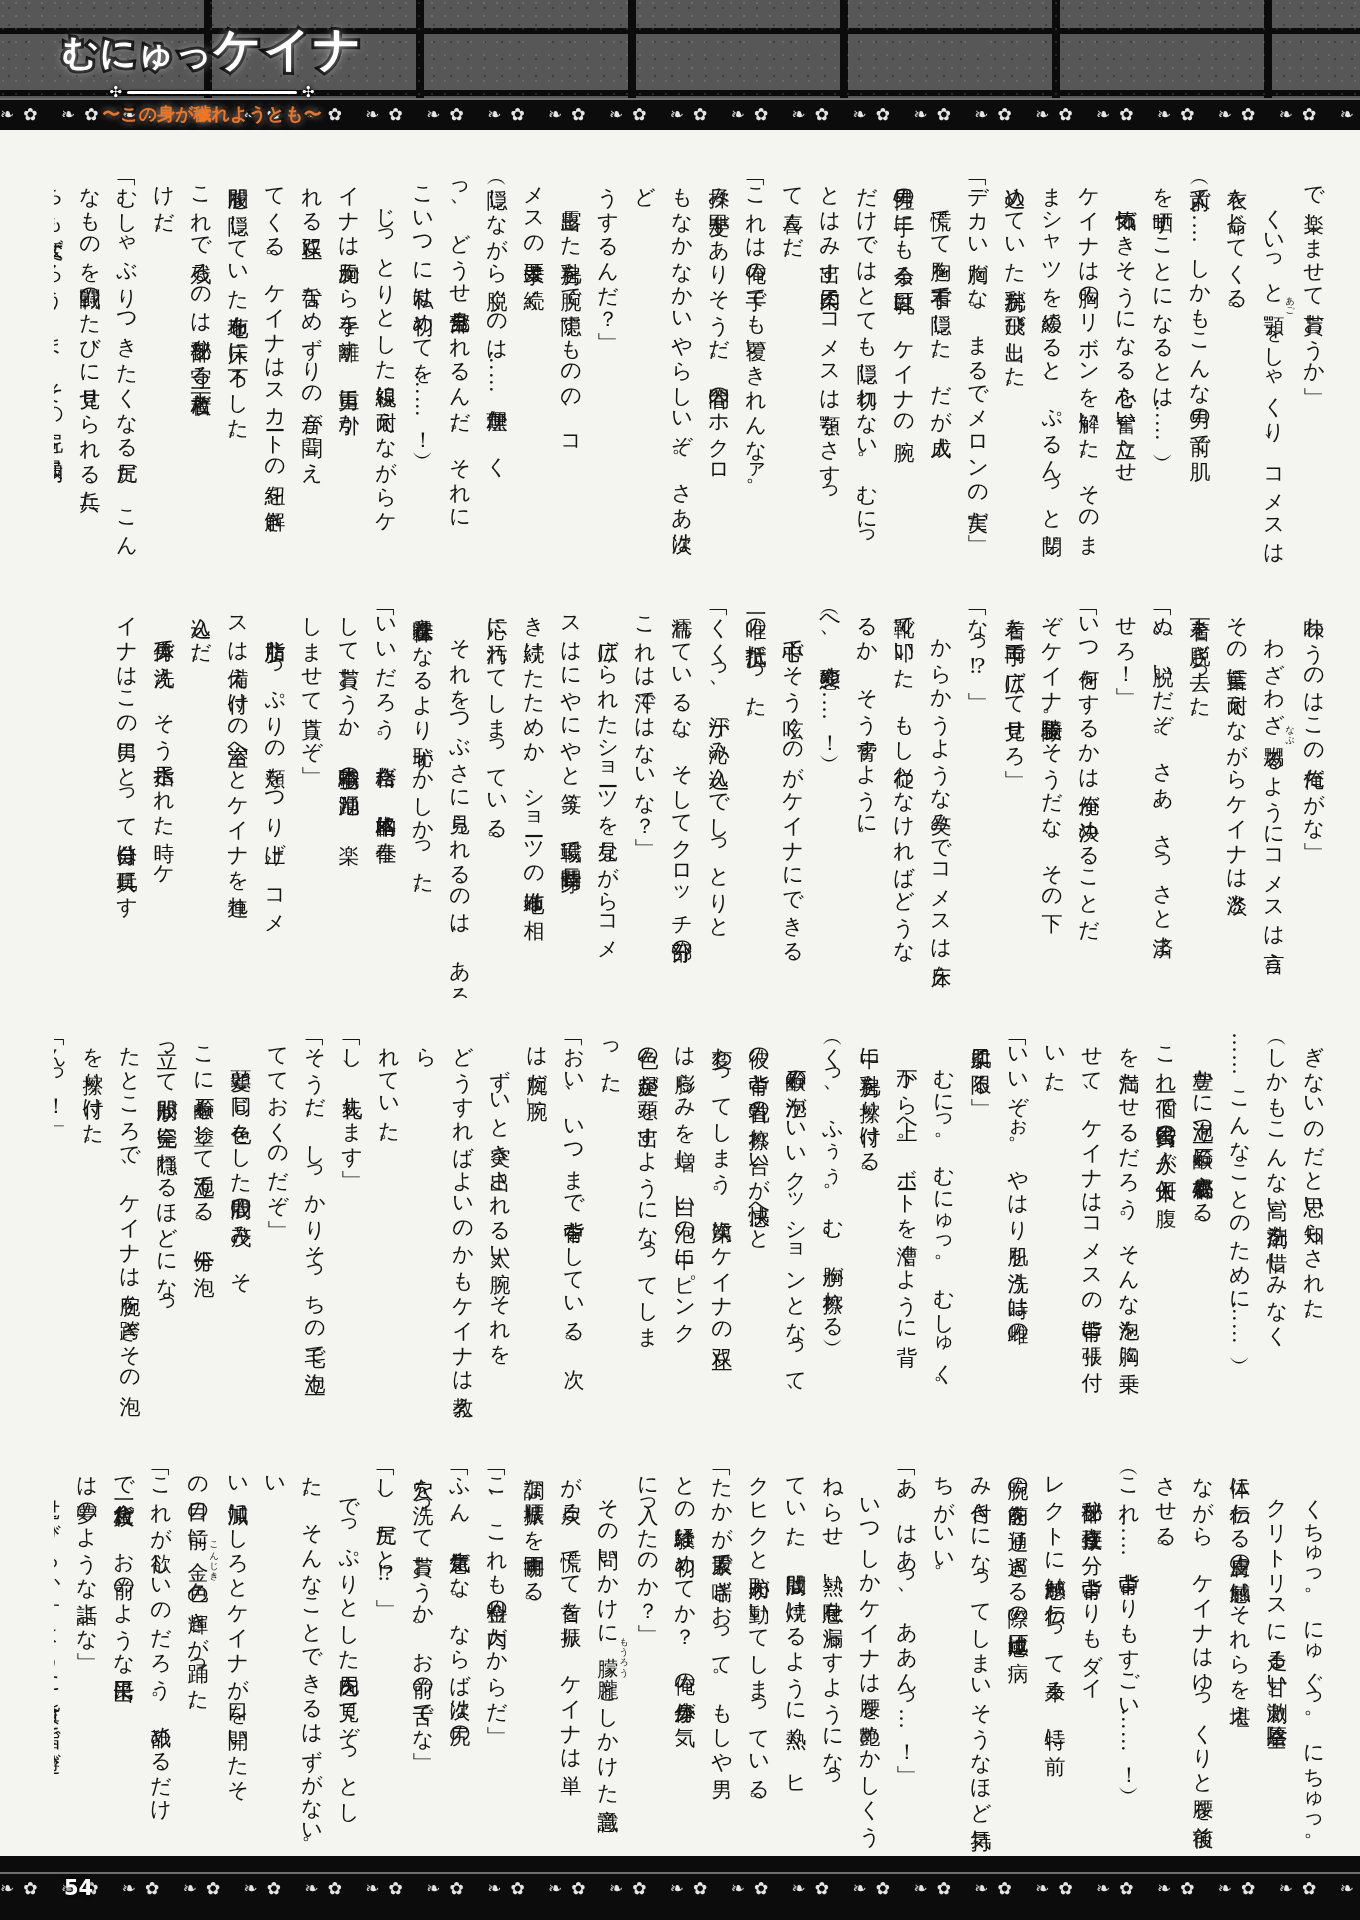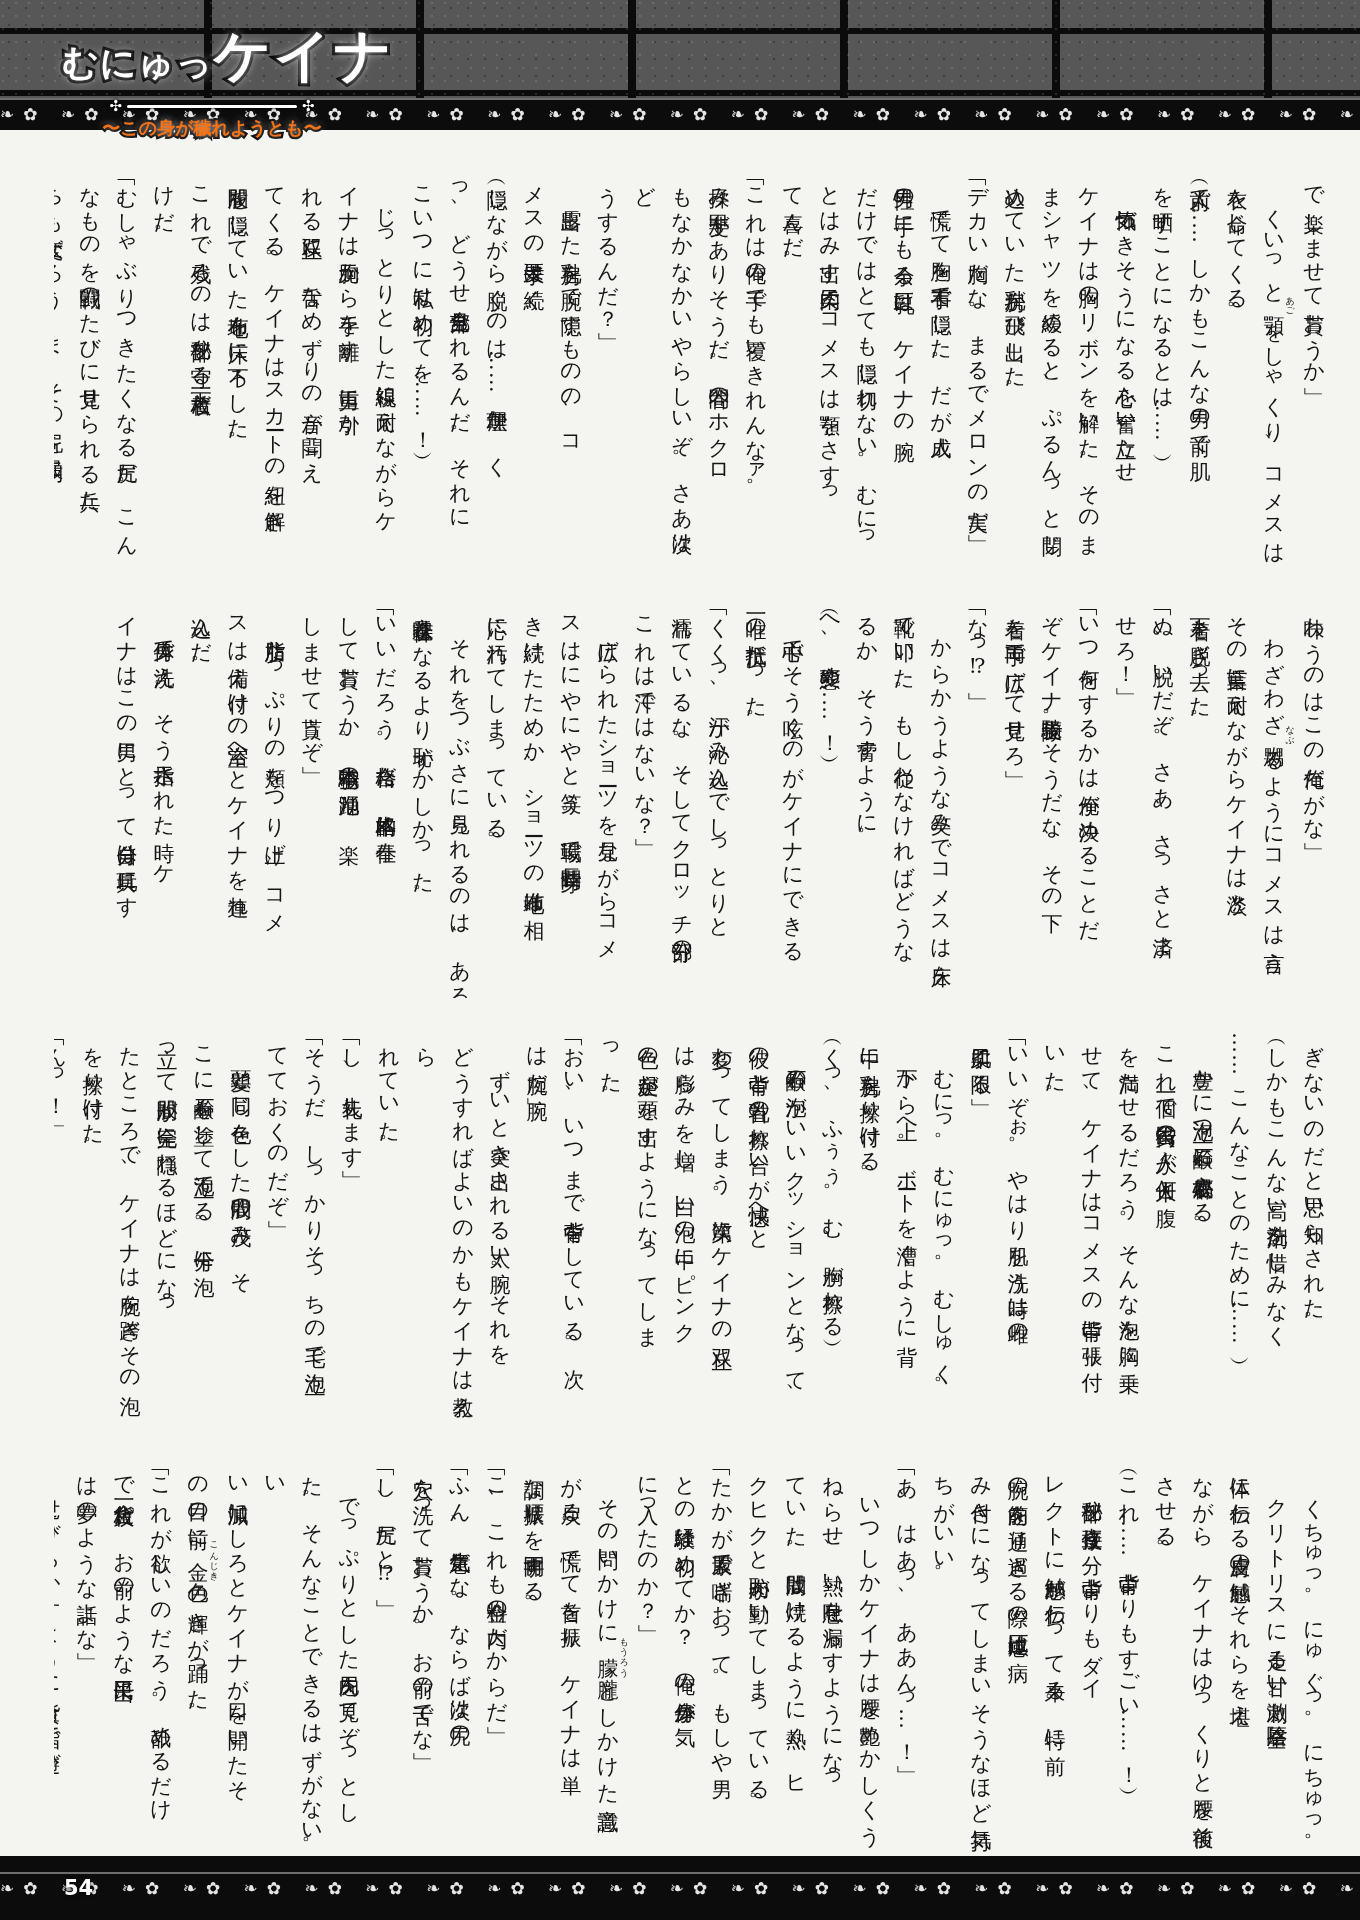--- a/index.html
+++ b/index.html
@@ -41,21 +41,21 @@
     position:absolute;top:18px;left:62px;width:300px;
     text-align:center;z-index:3;
     font-family:"DejaVu Sans","Liberation Sans",sans-serif;
   }
   .main-title{
     margin:0;color:#fff;font-weight:900;white-space:nowrap;
     -webkit-text-stroke:6px #000;paint-order:stroke fill;
     text-shadow:0 0 10px rgba(255,255,255,.85);
   }
   .main-title .t-small{font-size:36px;letter-spacing:1px;}
-  .main-title .t-big{font-size:57px;letter-spacing:2px;margin-top:12px;}
+  .main-title .t-big{font-size:47px;letter-spacing:2px;margin-top:12px;}
   .title-divider{display:flex;align-items:center;justify-content:center;margin:2px 0 1px;color:#fff;
     text-shadow:0 0 4px #000,0 0 2px #000;font-size:15px;}
   .title-divider .line{width:170px;height:3px;background:#fff;box-shadow:0 0 3px #000;margin:0 5px;border-radius:2px;}
   .sub-title{
     margin:0;font-size:18px;font-weight:900;color:#f97316;white-space:nowrap;
     -webkit-text-stroke:4.5px #000;paint-order:stroke fill;
     text-shadow:0 0 7px rgba(255,255,255,.8);
   }
   
   .content{padding:44px 28px 0 54px;}

